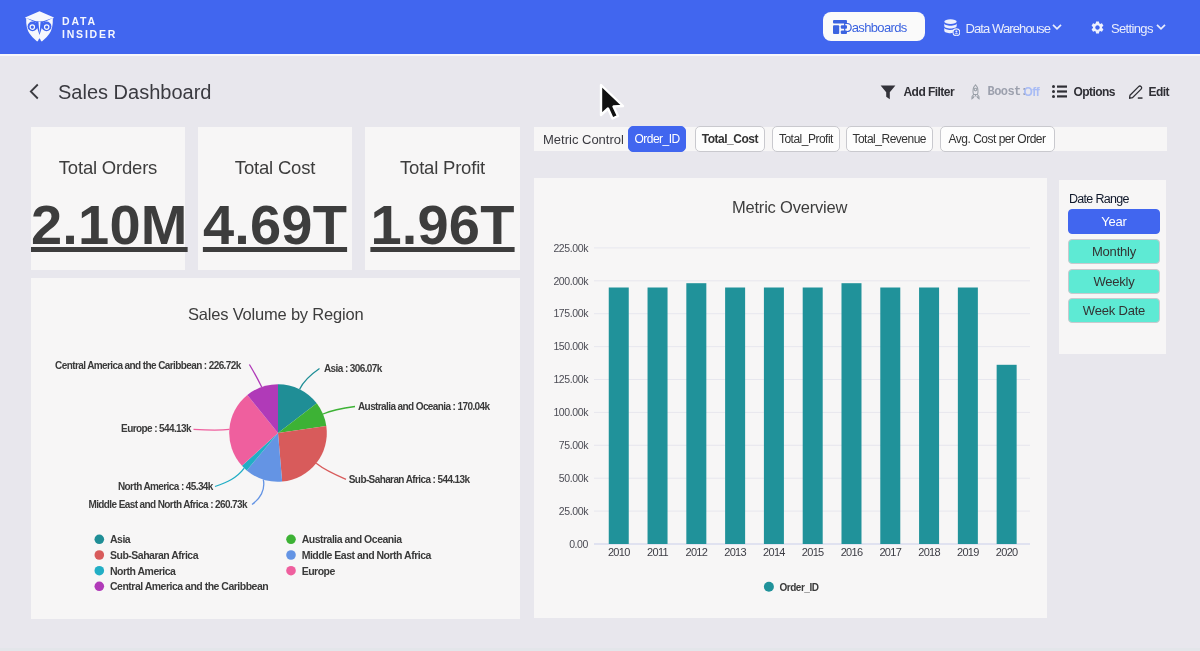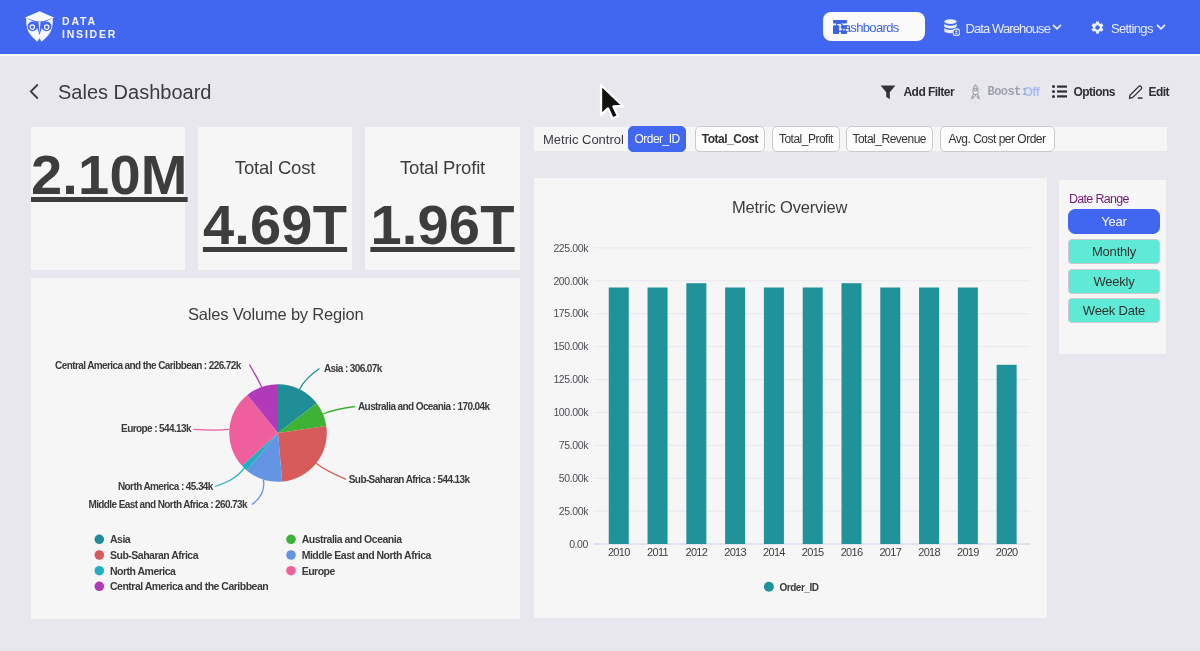--- a/index.html
+++ b/index.html
@@ -23,21 +23,21 @@
 .kpi-num { text-align:center; margin-top:24.5px; font-size:56px; line-height:46px; font-weight:bold; color:#3d3d3d; letter-spacing:0.2px;text-decoration:underline; }
 
 
 .mc { left:534px; top:127px; width:633px; height:24px; display:flex; align-items:center; }
 .mc-label { margin-left:9px; font-size:13px; color:#3b3b41; white-space:nowrap; }
 .chip { height:26px; border-radius:5px; border:1px solid #c9c9ce; background:#fdfdfd; color:#333; font-size:12px; letter-spacing:-0.5px; display:flex; align-items:center; padding:0 6px; margin-left:7px; white-space:nowrap; }
 .chip.sel { background:#4166ef; border-color:#4166ef; color:#fff; margin-left:4px; }
 
 
 .dr { left:1059px; top:180px; width:107px; height:174px; }
-.dr-title { position:absolute; left:10px; top:11.5px; font-size:12.5px; letter-spacing:-0.7px; color:#701a75; }
+.dr-title { position:absolute; left:10px; top:11.5px; font-size:12.5px; letter-spacing:-0.7px; color:#0f172a; }
 .drbtn { position:absolute; left:9px; width:92px; height:25px; border:1px solid #c9c9ce; border-radius:4px; background:#5eead4; color:#333; font-size:13px; letter-spacing:-0.2px; display:flex; align-items:center; justify-content:center; }
 .drbtn.sel { background:#4166ef; border-color:#4166ef; color:#fff; }
 </style>
 </head>
 <body>
 
 <div style="position:absolute; left:0; top:54px; width:1200px; height:2px; background:#f7f7fa;"></div>
 <div class="nav">
   <svg class="abs" style="left:25px; top:11px;" width="29" height="31" viewBox="0 0 29 31">
     <path d="M1.2,8.0 Q0.8,17 4.5,22.5 Q7,26.3 11,29.5 Q12.2,30.7 12.9,30.2 Q13.5,28.1 14.5,27.3 Q15.5,28.1 16.1,30.2 Q16.8,30.7 18,29.5 Q22,26.3 24.5,22.5 Q28.2,17 27.8,8.0 Z" fill="#f7f8fd"></path>
@@ -53,21 +53,21 @@
   </svg>
   <div class="logotext">DATA<br>INSIDER</div>
 
   <div class="navbtn">
     <svg class="abs" style="left:9.5px; top:7.5px;" width="14" height="14" viewBox="0 0 14 14">
       <rect x="0" y="0" width="14" height="3.6" rx="1" fill="#3b63e0"></rect>
       <rect x="0" y="5.2" width="6.2" height="8.8" rx="1" fill="#3b63e0"></rect>
       <rect x="7.8" y="5.2" width="6.2" height="3.6" rx="1" fill="#3b63e0"></rect>
       <rect x="7.8" y="10.4" width="6.2" height="3.6" rx="1" fill="#3b63e0"></rect>
     </svg>
-    <span class="abs" style="left:12px; top:8px; color:#3b63e0; font-size:13px; letter-spacing:-0.65px;">Dashboards</span>
+    <span class="abs" style="left:20px; top:8px; color:#3b63e0; font-size:13px; letter-spacing:-0.65px;">Dashboards</span>
   </div>
 
   <svg class="abs" style="left:944px; top:19px;" width="16" height="17" viewBox="0 0 16 17">
     <ellipse cx="6.5" cy="2.6" rx="6.2" ry="2.4" fill="#eef1fd"></ellipse>
     <path d="M0.3 4.3 C0.3 5.8 3.2 6.8 6.5 6.8 C9.8 6.8 12.7 5.8 12.7 4.3 L12.7 6.9 C12.7 8.4 9.8 9.4 6.5 9.4 C3.2 9.4 0.3 8.4 0.3 6.9 Z" fill="#eef1fd"></path>
     <path d="M0.3 8.5 C0.3 10 3.2 11 6.5 11 C8 11 9.4 10.8 10.5 10.5 C9.3 11.3 8.6 12.6 8.6 14 L8.6 14.1 C8 14.2 7.2 14.2 6.5 14.2 C3.2 14.2 0.3 13.2 0.3 11.7 Z" fill="#eef1fd"></path>
     <circle cx="12.4" cy="13.3" r="3.4" fill="none" stroke="#eef1fd" stroke-width="1.1"></circle>
     <circle cx="12.4" cy="12.4" r="1" fill="#eef1fd"></circle>
     <path d="M10.5 15.3 C10.8 14 14 14 14.3 15.3" fill="#eef1fd"></path>
   </svg>
@@ -117,20 +117,21 @@
 </svg>
 <span class="tbtxt" style="left:1073.5px;">Options</span>
 
 <svg class="abs" style="left:1129px; top:84.5px;" width="14" height="14" viewBox="0 0 14 14">
   <path d="M1 10.2 L9.6 1.6 C10.3 0.9 11.4 0.9 12.1 1.6 C12.8 2.3 12.8 3.4 12.1 4.1 L3.5 12.7 L0.5 13.2 Z" fill="none" stroke="#2f2f35" stroke-width="1.3"></path>
   <rect x="8.8" y="12.3" width="4.7" height="1.5" fill="#2f2f35"></rect>
 </svg>
 <span class="tbtxt" style="left:1148.5px;">Edit</span>
 
 <div class="card" style="left:31px; top:127px; width:154px; height:143px;">
+  <div class="kpi-title">Total Orders</div>
     <div class="kpi-num">2.10M</div>
 </div>
 <div class="card" style="left:198px; top:127px; width:154px; height:143px;">
   <div class="kpi-title">Total Cost</div>
     <div class="kpi-num">4.69T</div>
 </div>
 <div class="card" style="left:365px; top:127px; width:155px; height:143px;">
   <div class="kpi-title">Total Profit</div>
     <div class="kpi-num">1.96T</div>
 </div>
@@ -246,21 +247,21 @@
       <text x="79" y="312.1">Central America and the Caribbean</text>
       <text x="270.7" y="265.1">Australia and Oceania</text>
       <text x="270.7" y="280.8">Middle East and North Africa</text>
       <text x="270.7" y="296.5">Europe</text>
     </g>
   </svg>
 </div>
 
 <div class="card dr">
   <div class="dr-title">Date Range</div>
-  <div class="drbtn sel" style="top:28.8px;border-radius:7px;">Year</div>
+  <div class="drbtn sel" style="top:28.8px;">Year</div>
   <div class="drbtn" style="top:58.5px;">Monthly</div>
   <div class="drbtn" style="top:88.6px;">Weekly</div>
   <div class="drbtn" style="top:118.3px;">Week Date</div>
 </div>
 
 <div style="position:absolute; left:0; top:648px; width:1200px; height:3px; background:#e3e6ea;"></div>
 
 <svg class="abs" style="left:597px; top:83px;" width="28" height="40" viewBox="0 0 28 40">
   <path d="M4 2 L4 32 L11 25.5 L15.5 35.5 L21 33 L16.5 23.5 L26 23 Z" fill="#111" stroke="#fff" stroke-width="2.4" stroke-linejoin="round"></path>
 </svg>

